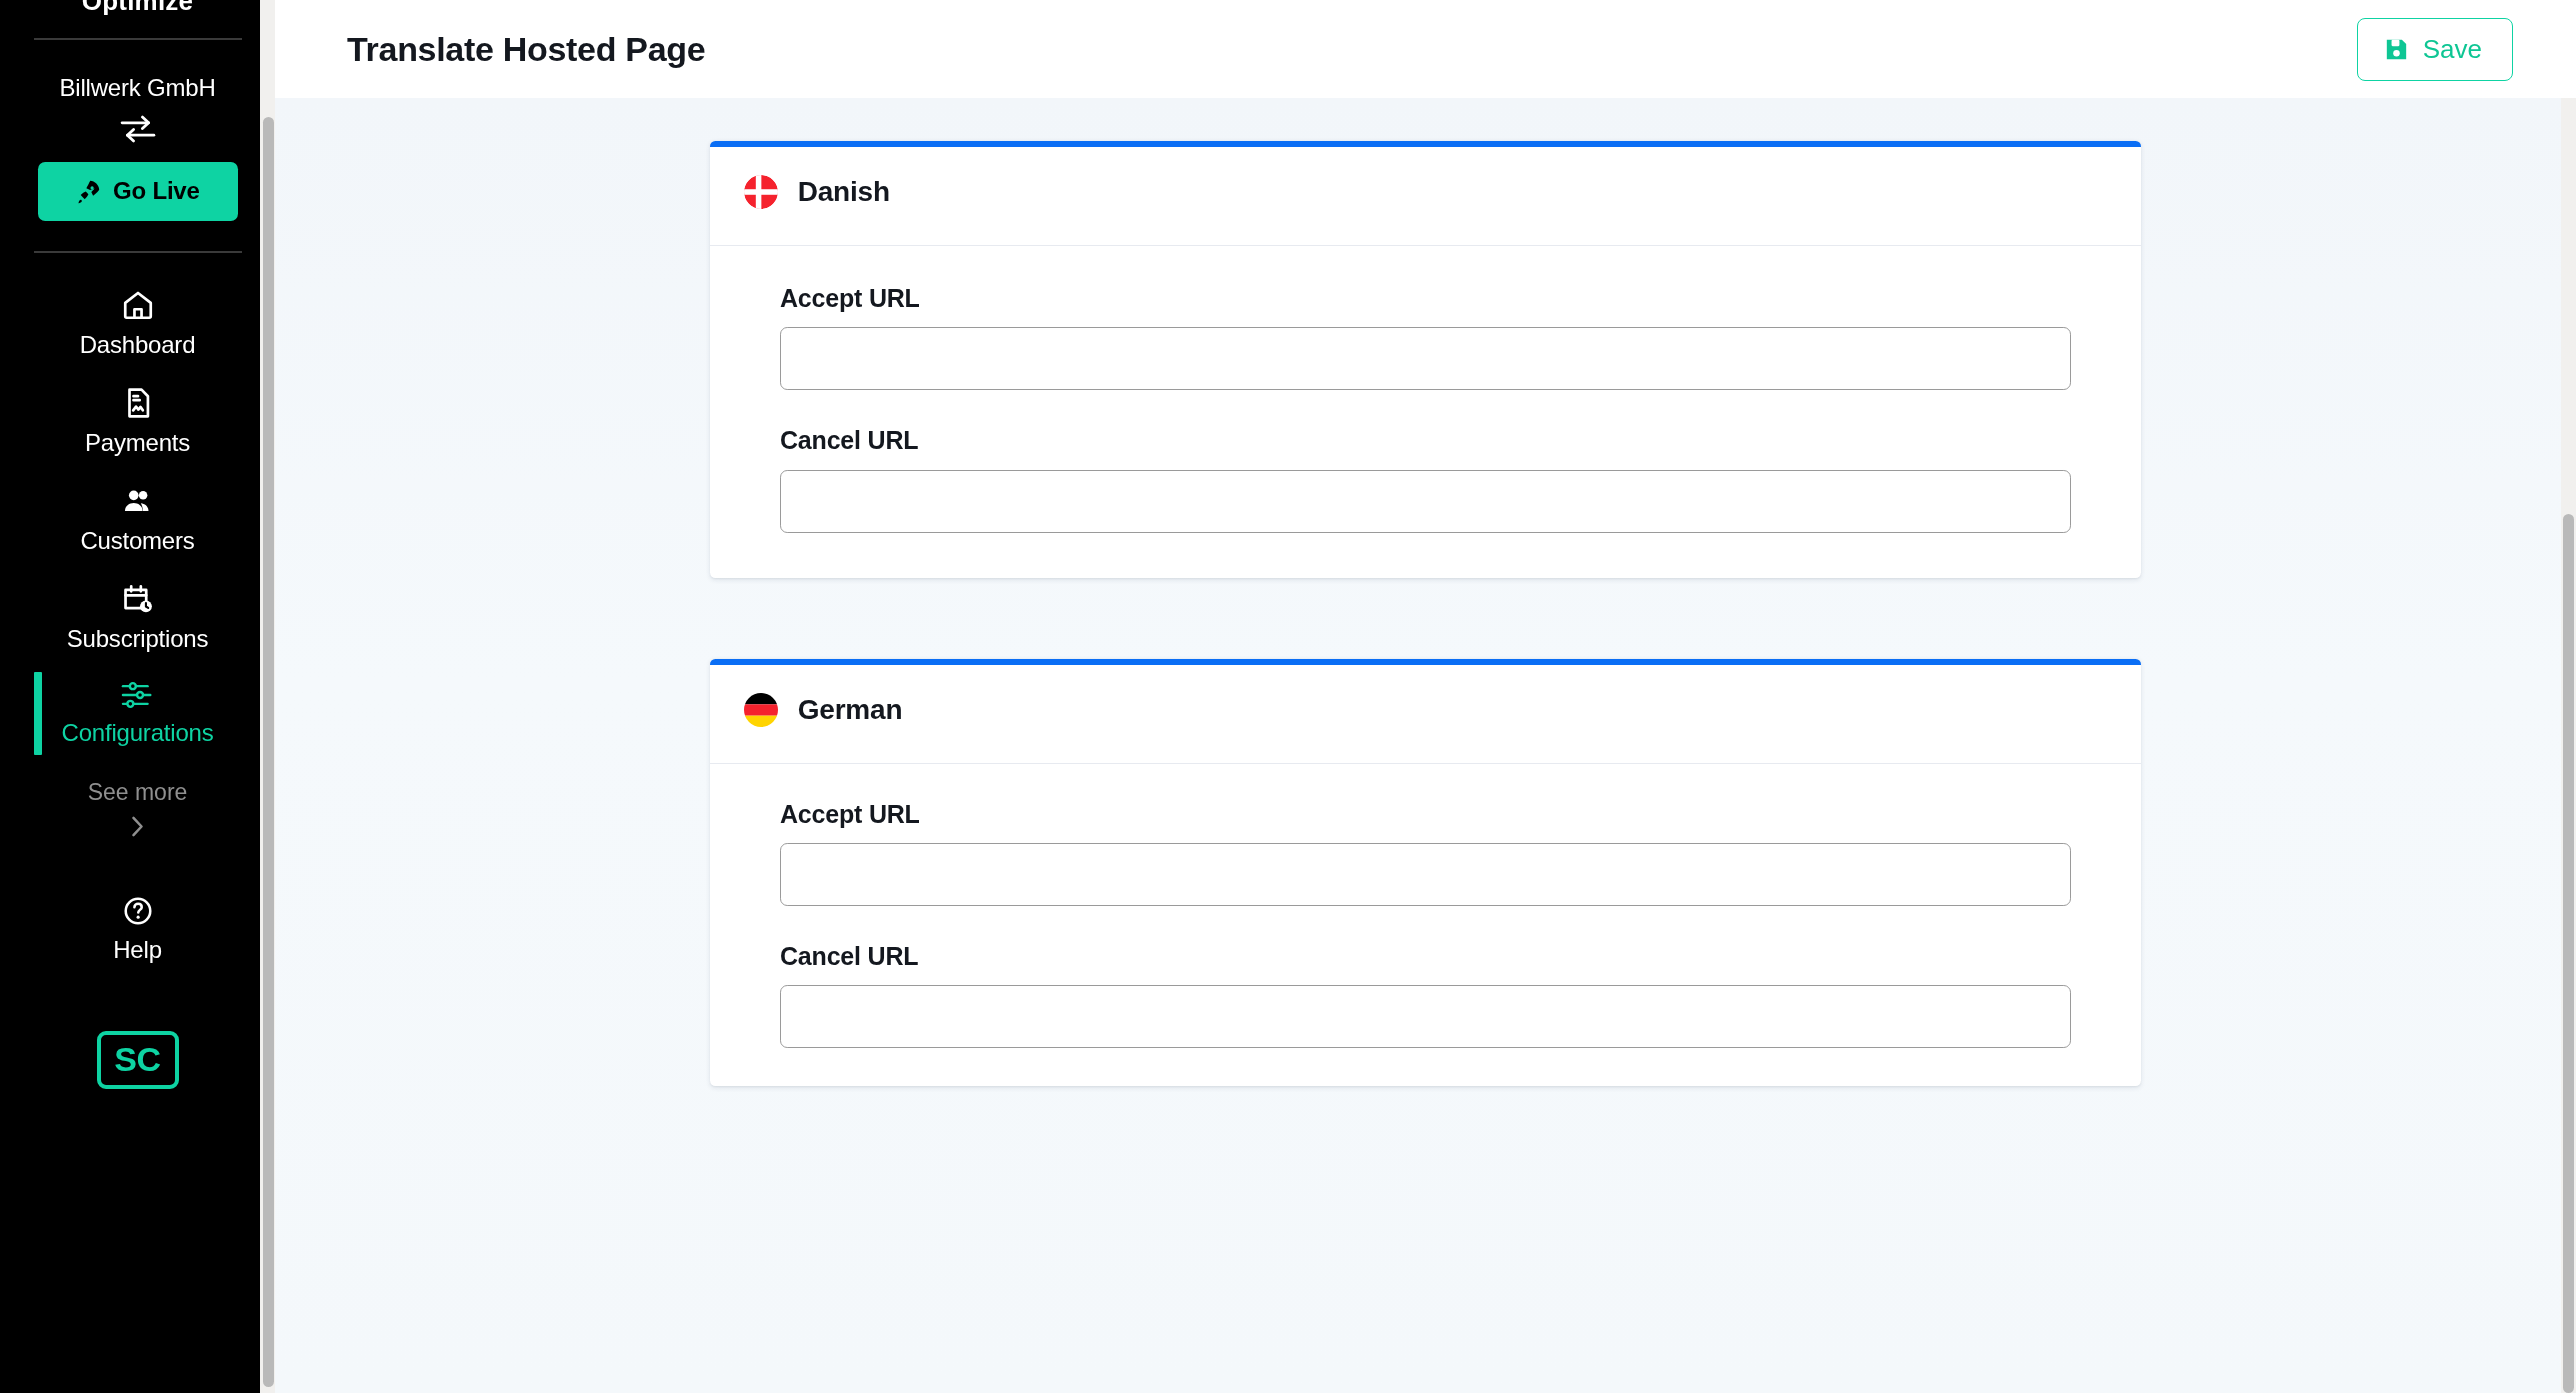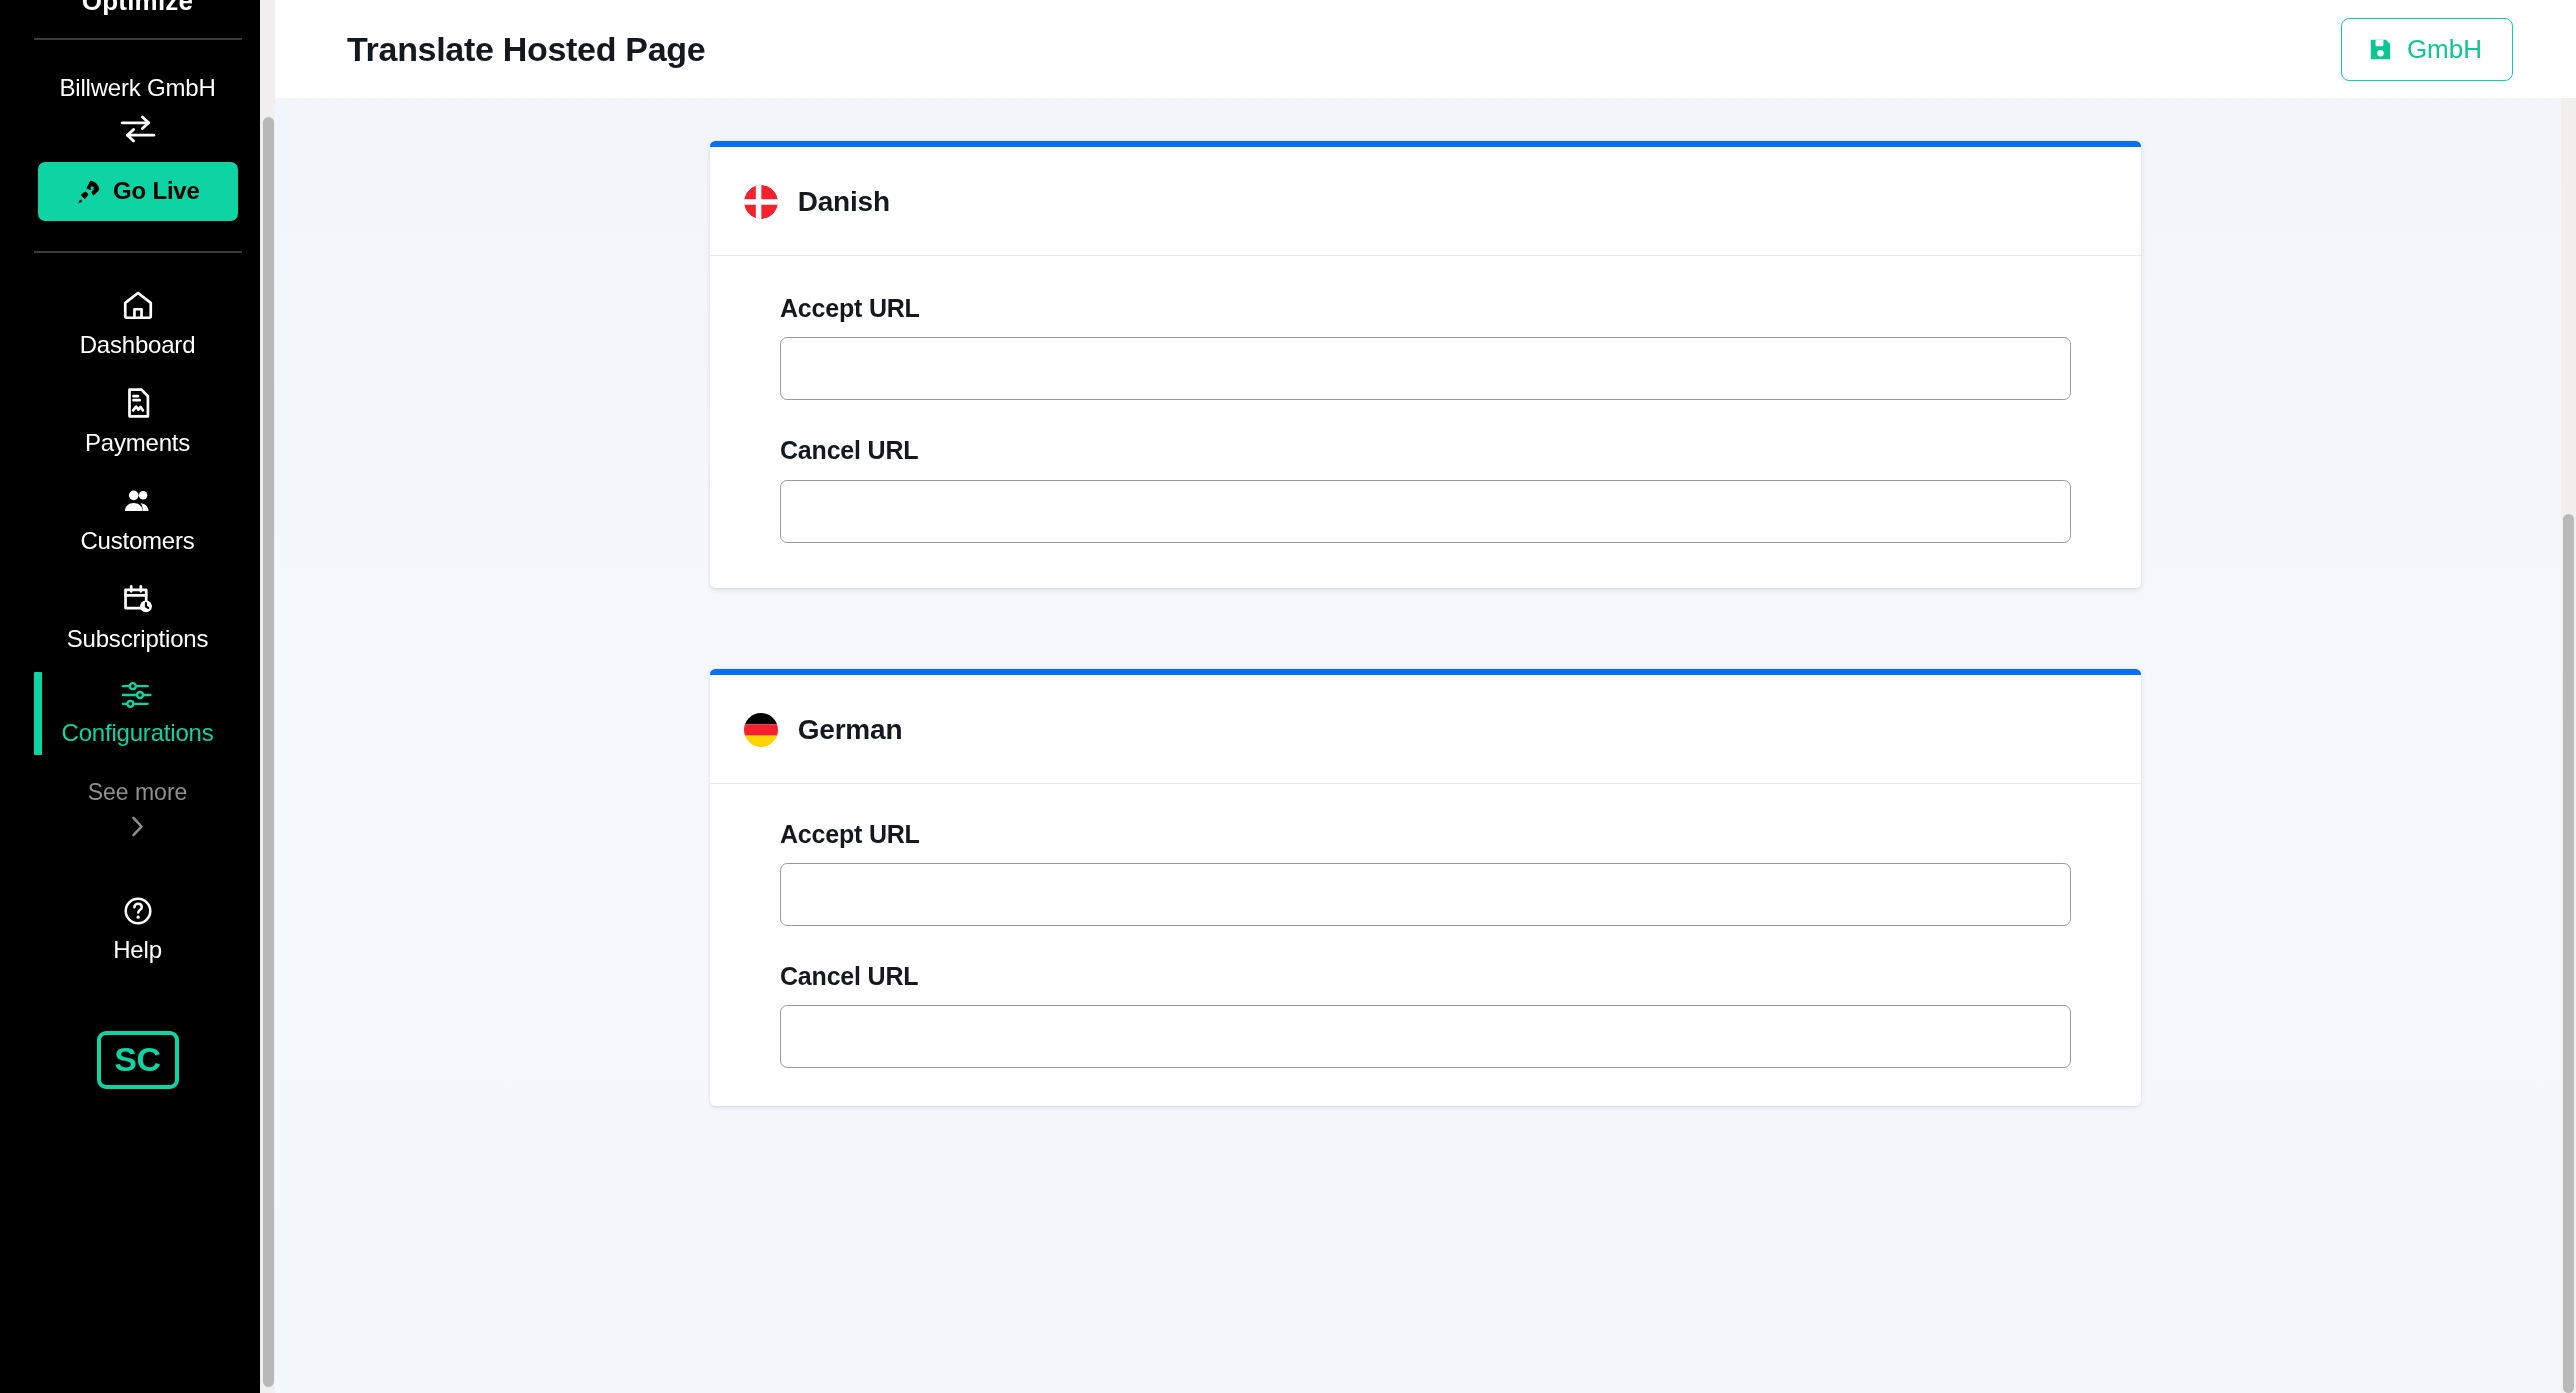--- a/index.html
+++ b/index.html
@@ -226,21 +226,21 @@
     background: #ffffff;
     border-radius: 5.4px;
     border-top: 6.3px solid #0a6ef5;
     box-shadow: 0 1.8px 5.4px rgba(30,50,80,0.10), 0 0.9px 1.8px rgba(30,50,80,0.06);
     overflow: hidden;
   }
   .card-header {
     display: flex;
     align-items: center;
     gap: 19.7px;
-    padding: 38px 0 36px 34px;
+    padding: 28px 0 36px 34px;
     border-bottom: 1.8px solid #e7eaf0;
   }
   .card-header .lang-name {
     font-size: 28px;
     font-weight: 700;
     color: #14181f;
     letter-spacing: -0.2px;
   }
   .flag {
     width: 34px;
@@ -429,21 +429,21 @@
       <h1 class="page-title">Translate Hosted Page</h1>
       <div class="topbar-right">
         <button class="save-btn">
           <span style="display:flex;">
             <svg width="27" height="27" viewBox="0 0 24 24" fill="#0ec694">
               <path d="M3.4 3.4h13.4L20.6 7.2v13.4H3.4z"></path>
               <rect x="7.6" y="3.4" width="7" height="5.6" rx="1" fill="#fff"></rect>
               <circle cx="12" cy="15.4" r="2.9" fill="#fff"></circle>
             </svg>
           </span>
-          <span>GmbH</span>
+          <span>Save</span>
         </button>
       </div>
     </header>
 
     <div class="content-scroll">
       <div class="cards-wrap">
 
         <section class="lang-card">
           <div class="card-header">
             <span class="flag">

